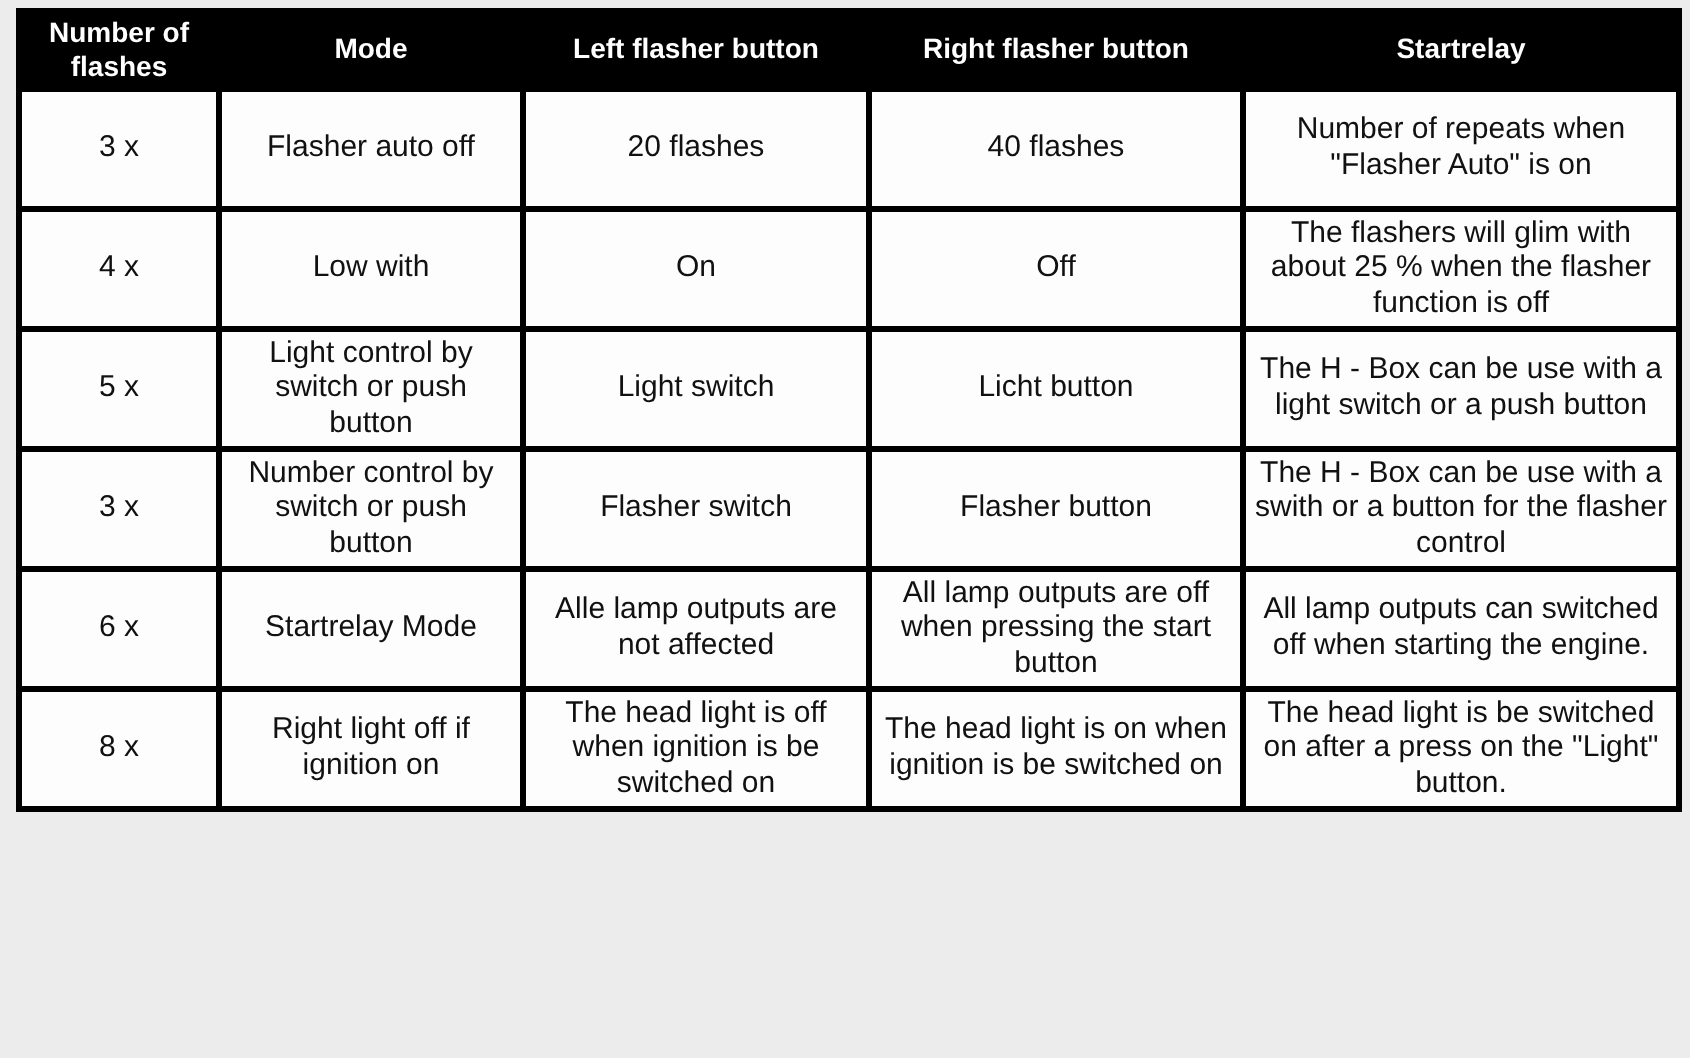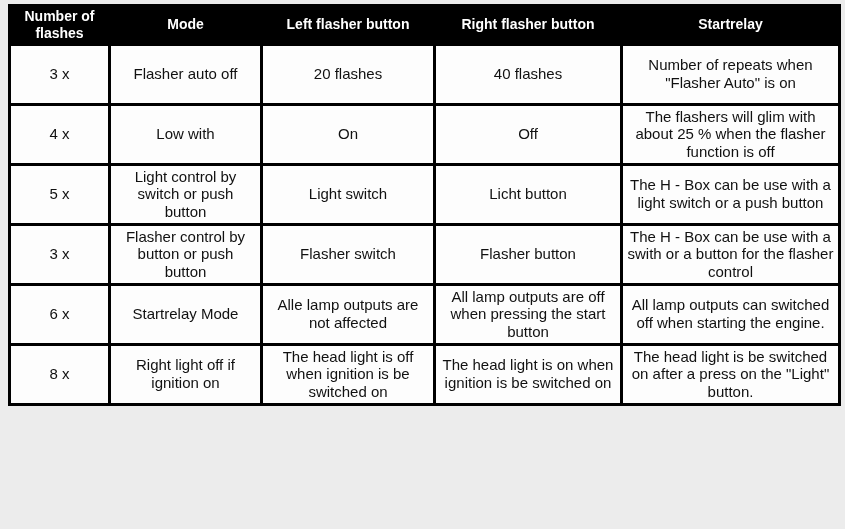--- a/index.html
+++ b/index.html
@@ -89,21 +89,21 @@
         </tr>
         <tr>
           <td>5 x</td>
           <td>Light control by switch or push button</td>
           <td>Light switch</td>
           <td>Licht button</td>
           <td>The H - Box can be use with a light switch or a push button</td>
         </tr>
         <tr>
           <td>3 x</td>
-          <td>Flasher control by button or push button</td>
+          <td>Number control by switch or push button</td>
           <td>Flasher switch</td>
           <td>Flasher button</td>
           <td>The H - Box can be use with a swith or a button for the flasher control</td>
         </tr>
         <tr>
           <td>6 x</td>
           <td>Startrelay Mode</td>
           <td>Alle lamp outputs are not affected</td>
           <td>All lamp outputs are off when pressing the start button</td>
           <td>All lamp outputs can switched off when starting the engine.</td>

